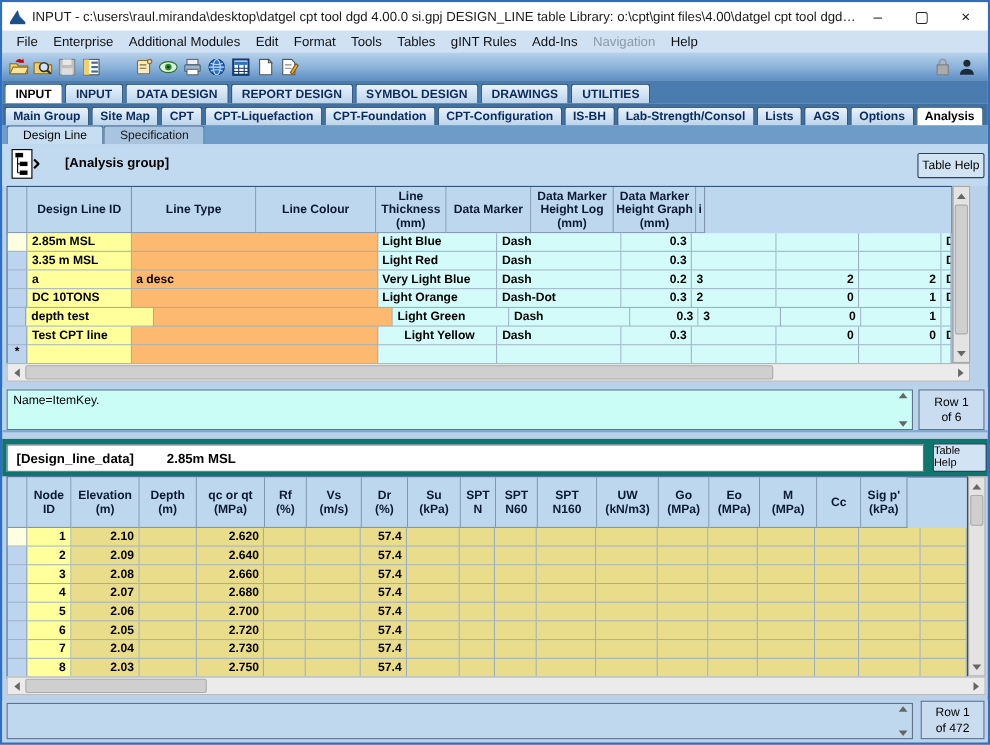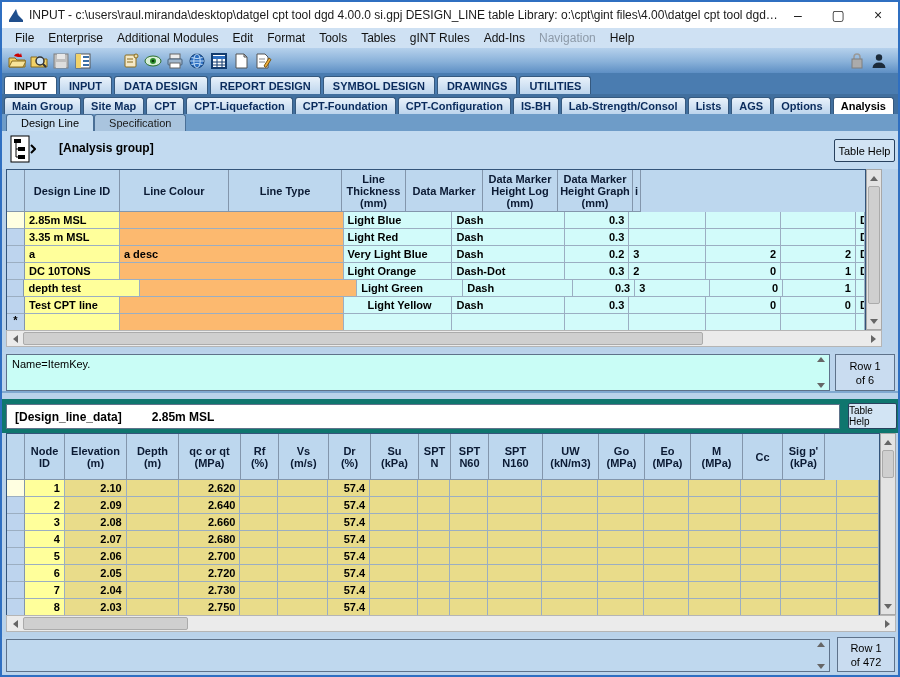--- a/index.html
+++ b/index.html
@@ -294,22 +294,22 @@
         </svg>
     </span>
     <span class="group-label">[Analysis group]</span>
     <div class="btn btn-help1">Table Help</div>
   </div>
 
   <div class="grid" id="table1" style="left:4px; top:167px; width:860px;">
       <div class="g-header">
         <div class="g-h-cell" style="width: 18px; height: 42px;"></div>
         <div class="g-h-cell" style="width: 95px; height: 42px;">Design Line ID</div>
+        <div class="g-h-cell" style="width: 113px; height: 42px;">Line Type</div>
         <div class="g-h-cell" style="width: 109px; height: 42px;">Line Colour</div>
-        <div class="g-h-cell" style="width: 113px; height: 42px;">Line Type</div>
         <div class="g-h-cell" style="width: 64px; height: 42px;">Line
 Thickness
 (mm)</div>
         <div class="g-h-cell" style="width: 77px; height: 42px;">Data Marker</div>
         <div class="g-h-cell" style="width: 75px; height: 42px;">Data Marker
 Height Log
 (mm)</div>
         <div class="g-h-cell" style="width: 75px; height: 42px;">Data Marker
 Height Graph
 (mm)</div>

